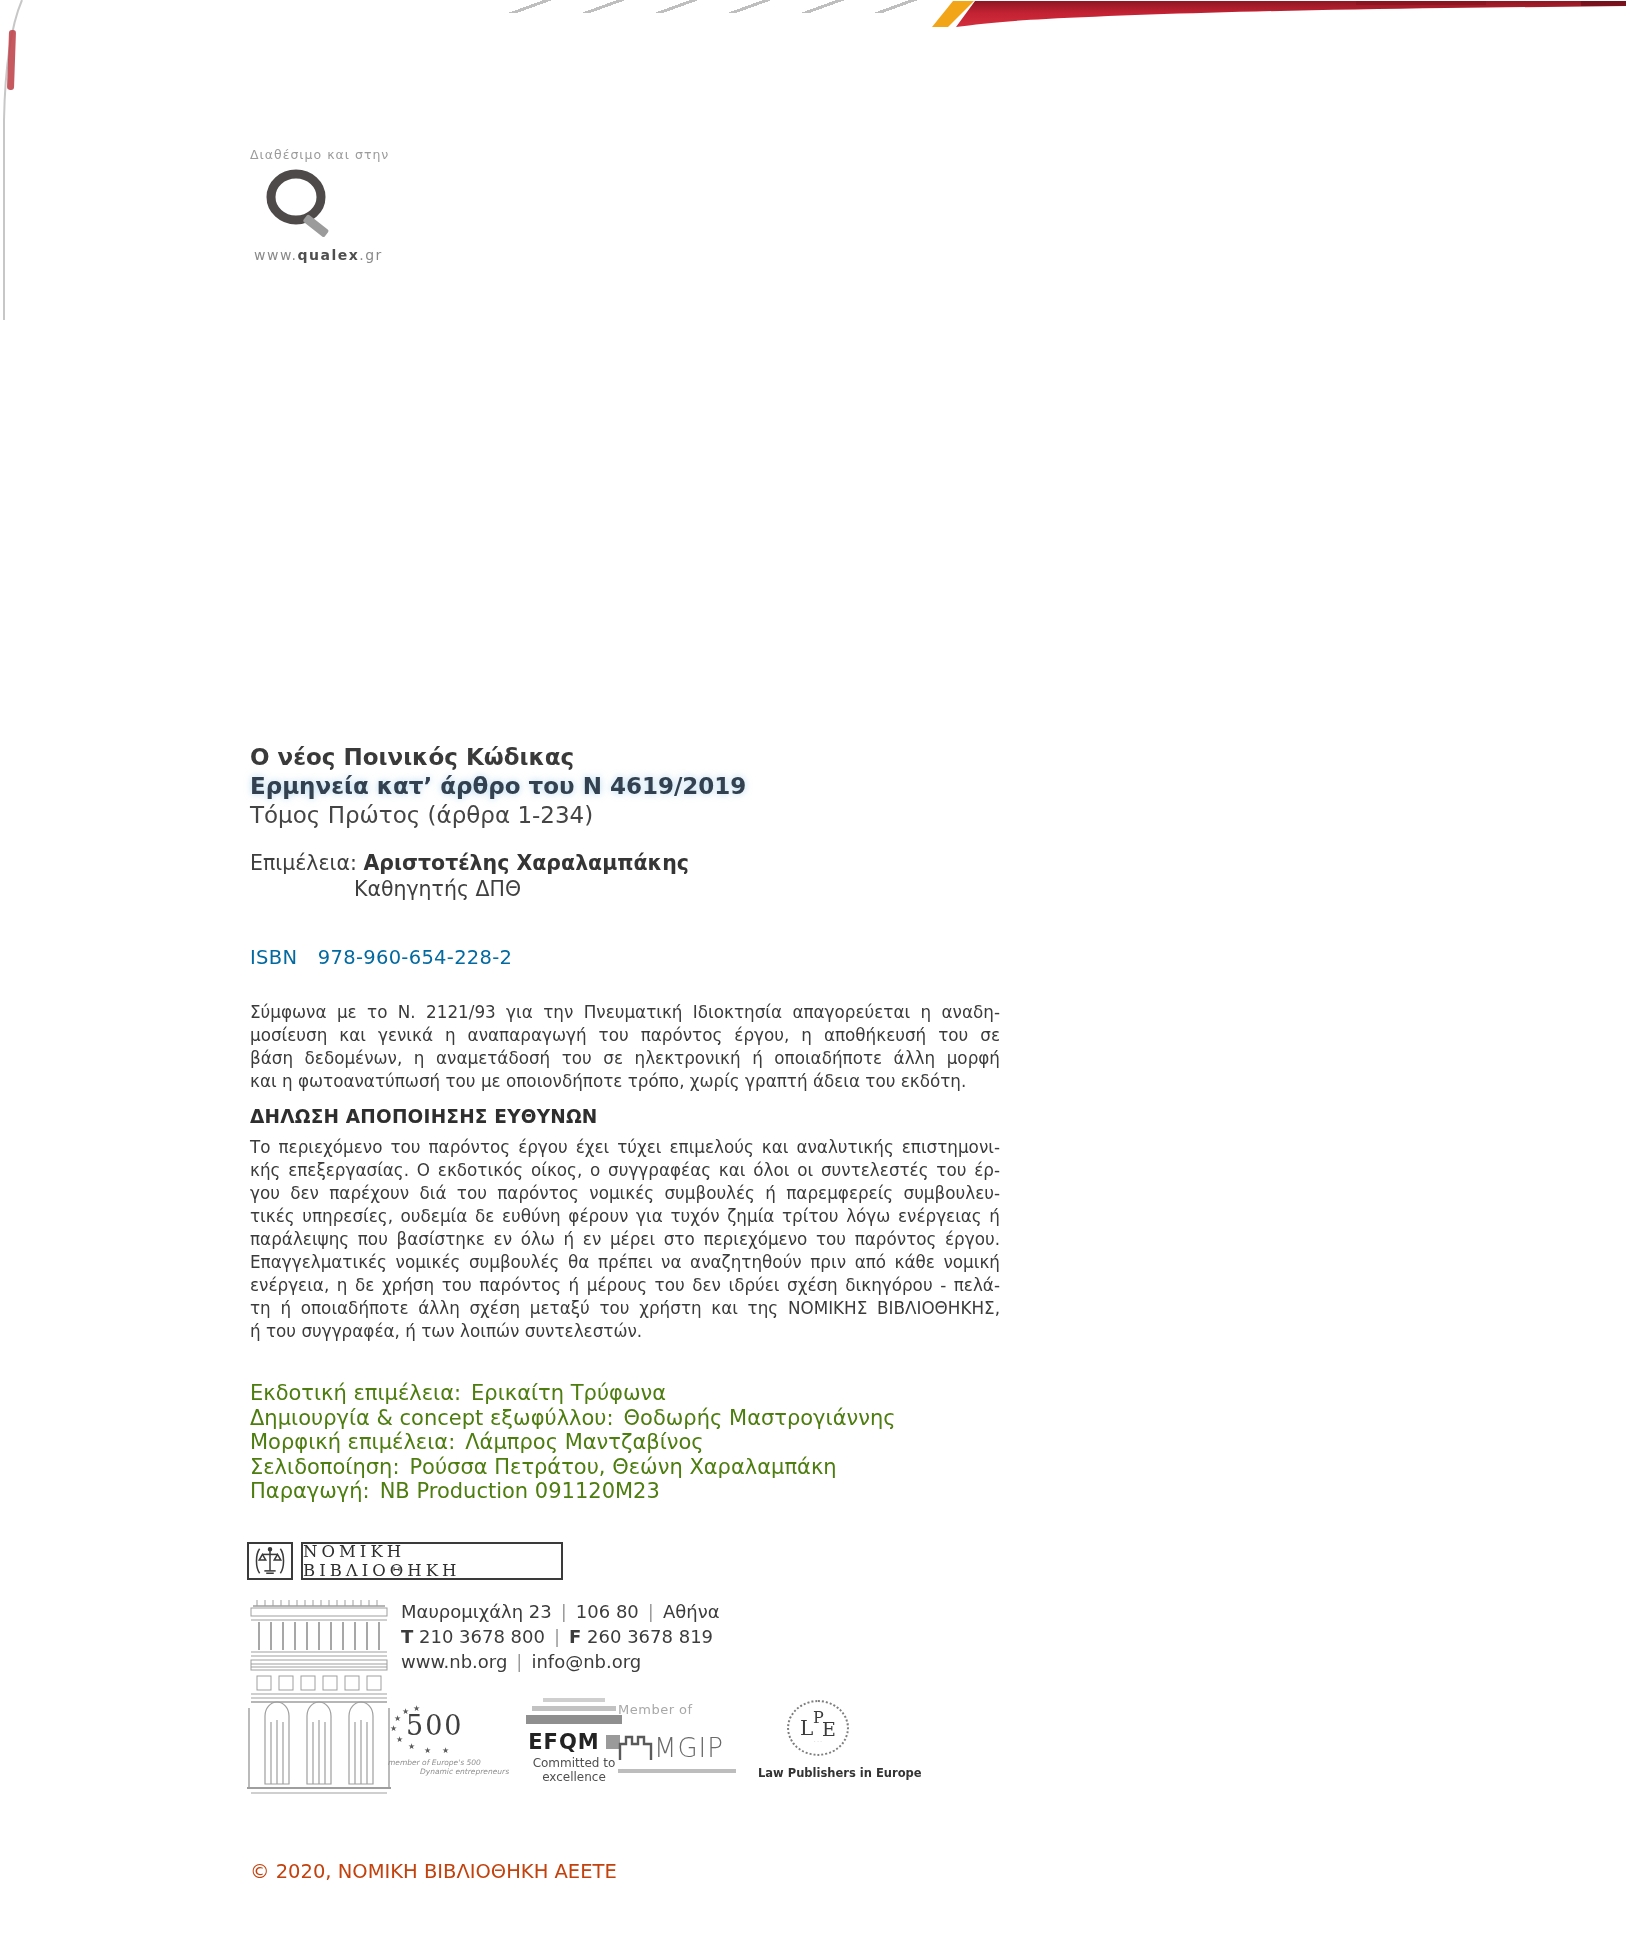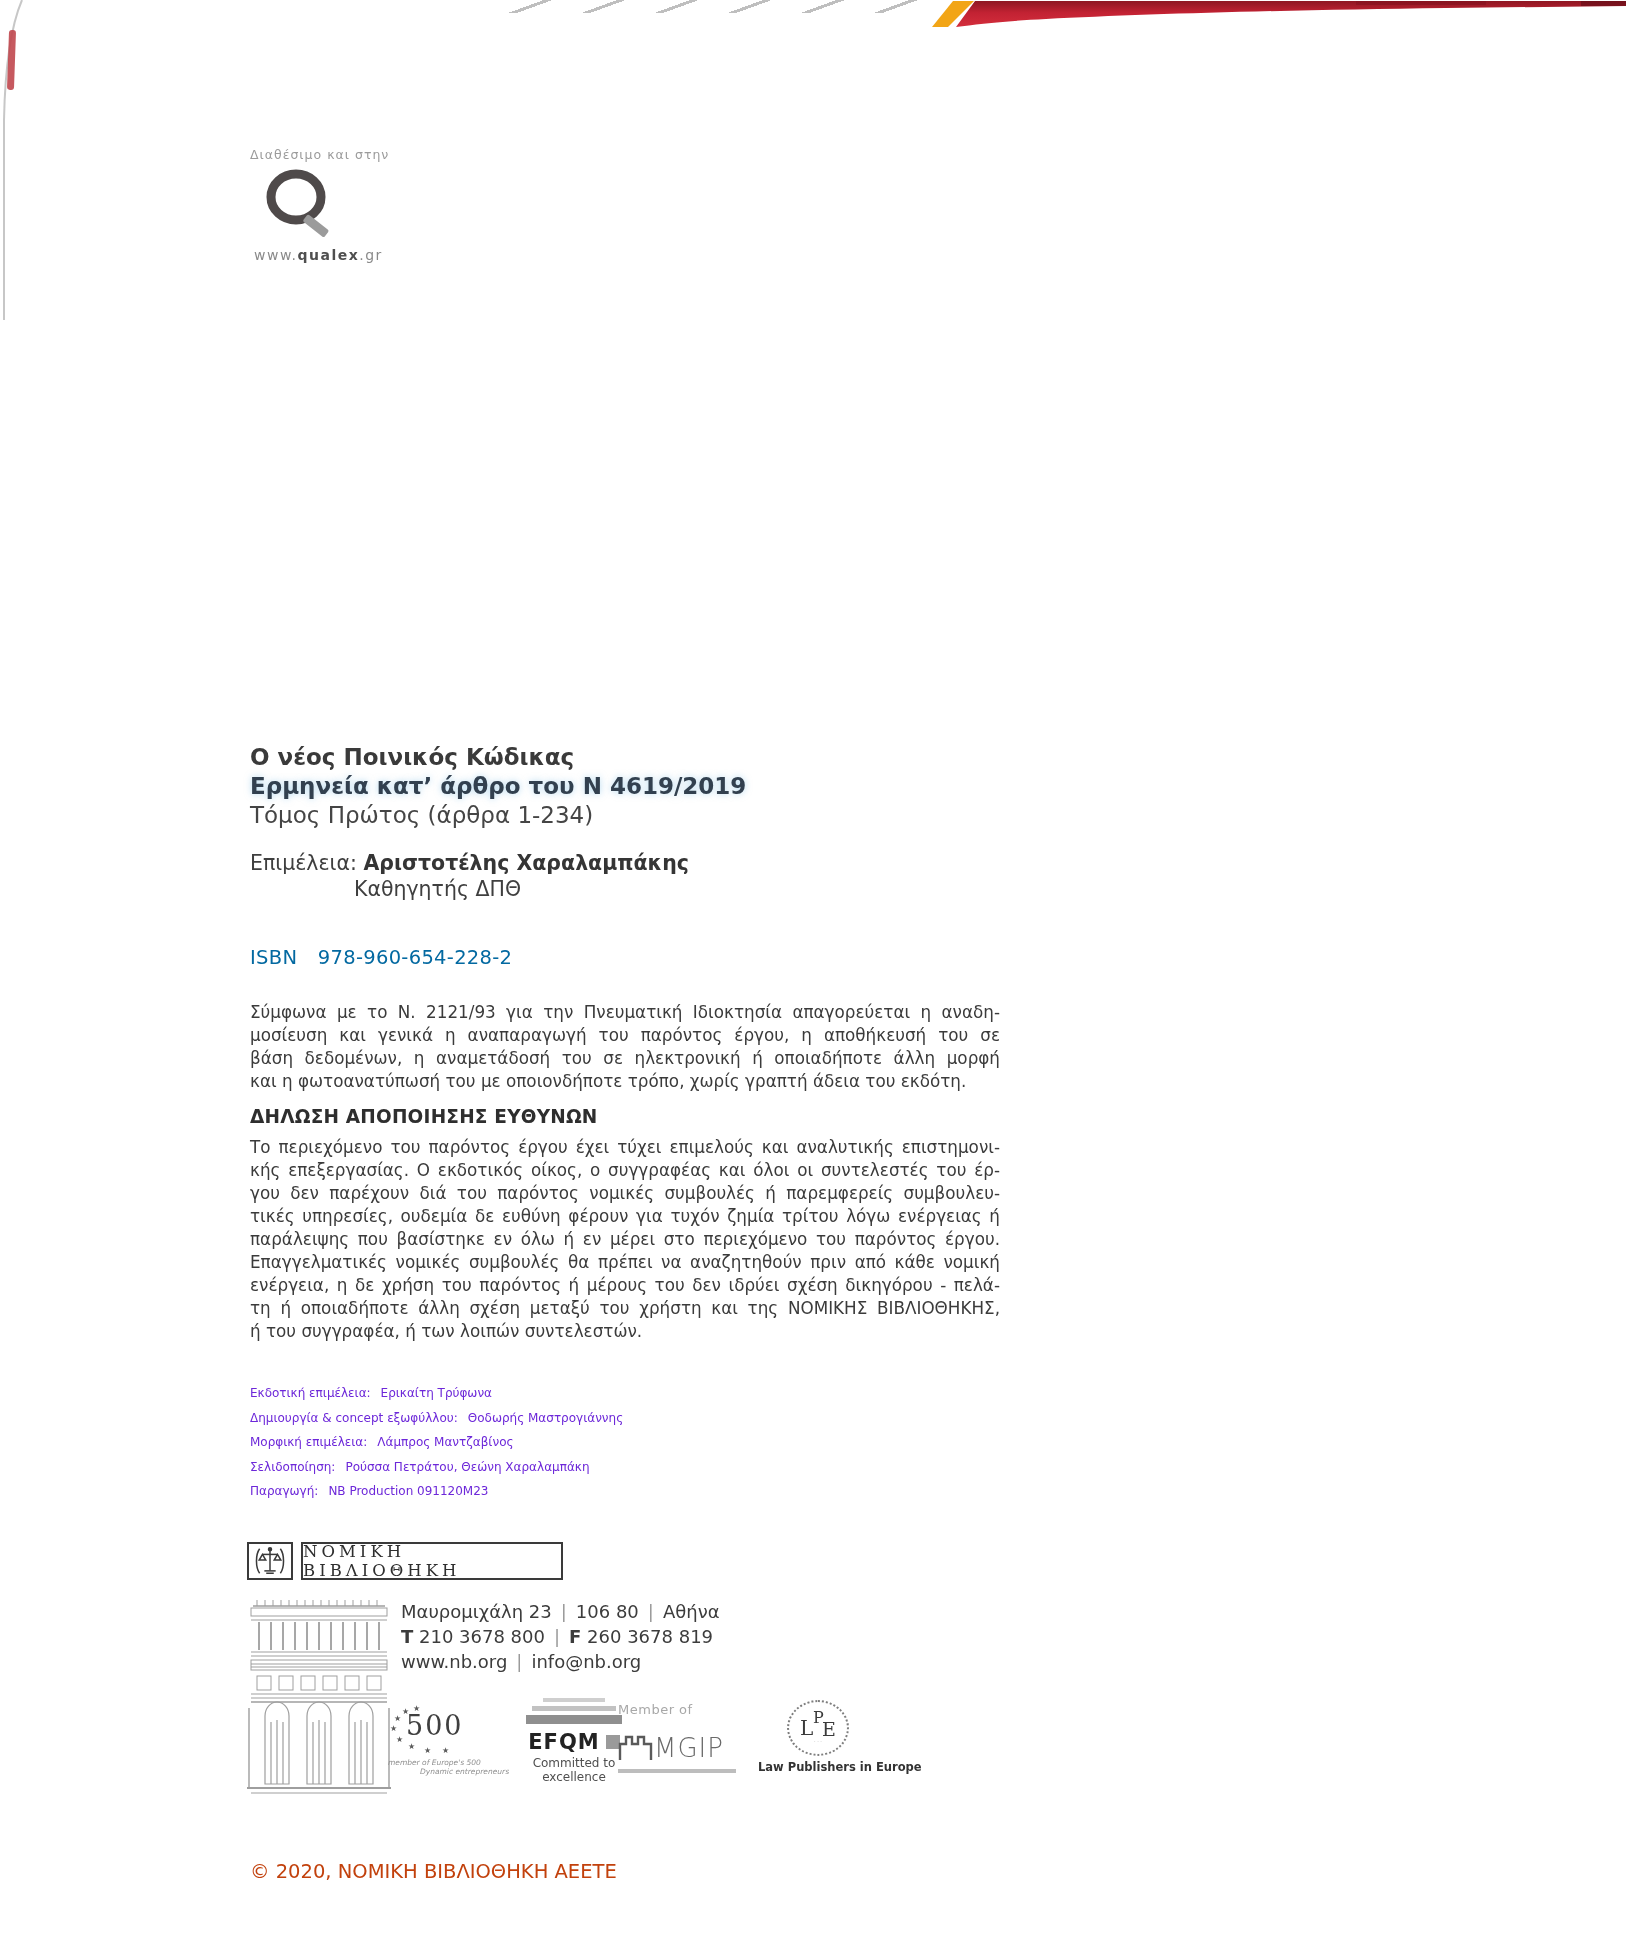--- a/index.html
+++ b/index.html
@@ -39,21 +39,21 @@
 
   
   .para{width:750px;font-size:16.8px;line-height:23px;color:#3b3b3b;}
   .para .pl{text-align:justify;text-align-last:justify;}
   .para .pl.last{text-align-last:left;}
   .p-copy{left:250px;top:1001px;}
   .p-disc{left:250px;top:1136px;}
   .disc-head{left:250px;top:1106px;font-size:18.5px;font-weight:bold;color:#2e2e2e;letter-spacing:.2px;}
 
   
-  .credits{left:250px;top:1381px;font-size:12px;line-height:24.5px;color:#6d28d9;}
+  .credits{left:250px;top:1381px;font-size:21px;line-height:24.5px;color:#4d7c0f;}
   .credits .lb{margin-right:10px;}
 
   
   .nb-iconbox{left:247px;top:1542px;width:46px;height:38px;border:2px solid #3a3a3a;display:flex;align-items:center;justify-content:center;box-sizing:border-box;}
   .nb-namebox{left:301px;top:1542px;width:262px;height:38px;border:2px solid #3a3a3a;display:flex;align-items:center;justify-content:center;box-sizing:border-box;
     font-family:"DejaVu Serif",serif;font-size:16.5px;letter-spacing:4px;color:#2f2f2f;}
 
   
   .building{left:243px;top:1598px;}
   .addr{left:401px;top:1599px;font-size:18px;line-height:25px;color:#3c3c3c;}
@@ -76,21 +76,21 @@
   .mgip .member{font-size:13px;color:#a8a8a8;letter-spacing:.5px;}
   .mgip .row{display:flex;align-items:center;margin-top:16px;}
   .mgip .word{font-size:26px;color:#6a6a6a;letter-spacing:1px;font-weight:300;}
   .mgip .blur{width:118px;height:4px;background:#bdbdbd;margin-top:6px;}
   .lpe{left:758px;top:1700px;width:120px;text-align:center;}
   .lpe .ring{margin:0 auto;width:58px;height:52px;border:2px dotted #7d7d7d;border-radius:50%;position:relative;font-family:"DejaVu Serif",serif;color:#3a3a3a;}
   .lpe .L{position:absolute;left:11px;top:14px;font-size:20px;}
   .lpe .P{position:absolute;left:24px;top:6px;font-size:16px;}
   .lpe .E{position:absolute;left:33px;top:16px;font-size:19px;}
   .lpe .tiny{position:absolute;left:0;right:0;top:36px;font-size:5px;color:#9a9a9a;}
-  .lpe .cap{margin-top:4px;font-size:11.5px;font-weight:bold;color:#333333;white-space:nowrap;}
+  .lpe .cap{margin-top:10px;font-size:11.5px;font-weight:bold;color:#333333;white-space:nowrap;}
 
   .footer{left:250px;top:1860px;font-size:19.5px;color:#c2410c;}
 </style>
 </head>
 <body>
 
 <div class="abs hatch"></div>
 
 <svg class="abs edge-curve" width="30" height="330" viewBox="0 0 30 330">
   <path d="M22,0 C10,28 5,70 4,120 L4,320" stroke="#b9b9b9" stroke-width="2" fill="none" opacity="0.8"></path>

